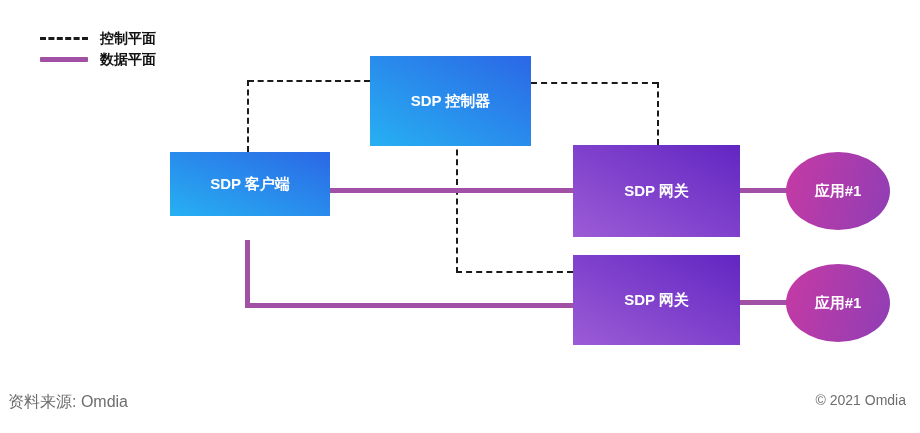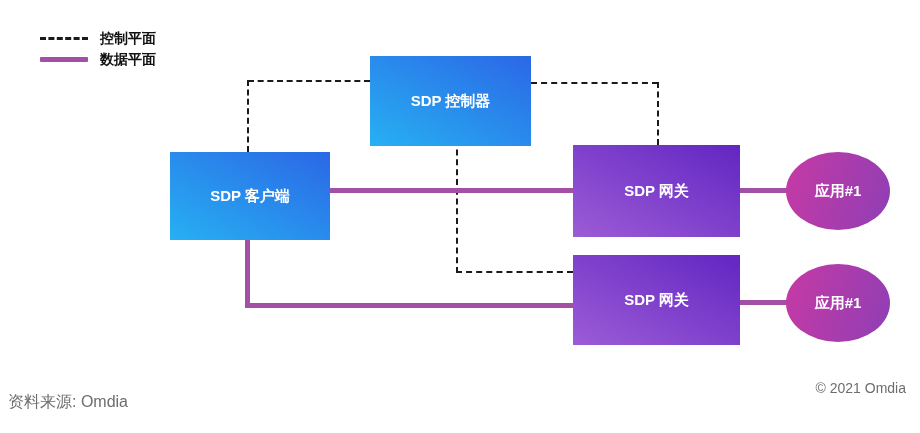--- a/index.html
+++ b/index.html
@@ -27,21 +27,21 @@
     color: var(--text-white); font-size: 15px; font-weight: bold; white-space: nowrap;
   }
   .node.blue   { background: linear-gradient(to top right, var(--box-blue-from), var(--box-blue-to)); }
   .node.purple { background: linear-gradient(to top right, var(--box-purple-from), var(--box-purple-to)); }
   .node.ellipse {
     background: linear-gradient(105deg, var(--ellipse-from), var(--ellipse-to));
     border-radius: 50%;
     justify-content: center;
   }
   .node-controller     { left: 370px; top: 48px;  width: 161px; height: 90px; margin-top: 8px; }
-  .node-client         { left: 170px; top: 152px; width: 160px; height: 88px; }
+  .node-client         { left: 170px; top: 152px; width: 160px; height: 64px; }
   .node-gateway-top    { left: 573px; top: 145px; width: 167px; height: 92px; }
   .node-gateway-bottom { left: 573px; top: 255px; width: 167px; height: 90px; }
   .node-app-top        { left: 786px; top: 152px; width: 104px; height: 78px; }
   .node-app-bottom     { left: 786px; top: 264px; width: 104px; height: 78px; }
   
   .edge { position: absolute; }
   .edge.ctrl-h { height: 0; border-top: 2px dashed var(--line-control); }
   .edge.ctrl-v { width: 0; border-left: 2px dashed var(--line-control); }
   .edge.data-h { height: 5px; background: var(--line-data); }
   .edge.data-v { width: 5px; background: var(--line-data); }
@@ -51,21 +51,21 @@
   .e4 { left: 657px; top: 82px;  height: 63px; }           
   .e5 { left: 456px; top: 130px; height: 143px; }          
   .e6 { left: 456px; top: 271px; width: 117px; }           
   .e7 { left: 330px; top: 188px; width: 243px; }           
   .e8 { left: 740px; top: 188px; width: 48px;  }           
   .e9 { left: 245px; top: 240px; height: 68px; }           
   .e10 { left: 245px; top: 303px; width: 328px; }          
   .e11 { left: 740px; top: 300px; width: 48px; }           
   
   .footer-source    { position: absolute; left: 8px;  top: 392px; font-size: 16px; color: var(--footer-gray); }
-  .footer-copyright { position: absolute; right: 14px; top: 380px; font-size: 14px; color: var(--footer-gray); }
+  .footer-copyright { position: absolute; right: 14px; top: 392px; font-size: 14px; color: var(--footer-gray); }
 </style>
 </head>
 <body>
 
 <div class="canvas">
 
   <div class="legend">
     <div class="legend-row">
       <div class="legend-swatch dashed"></div>
       <span class="legend-label">控制平面</span>

